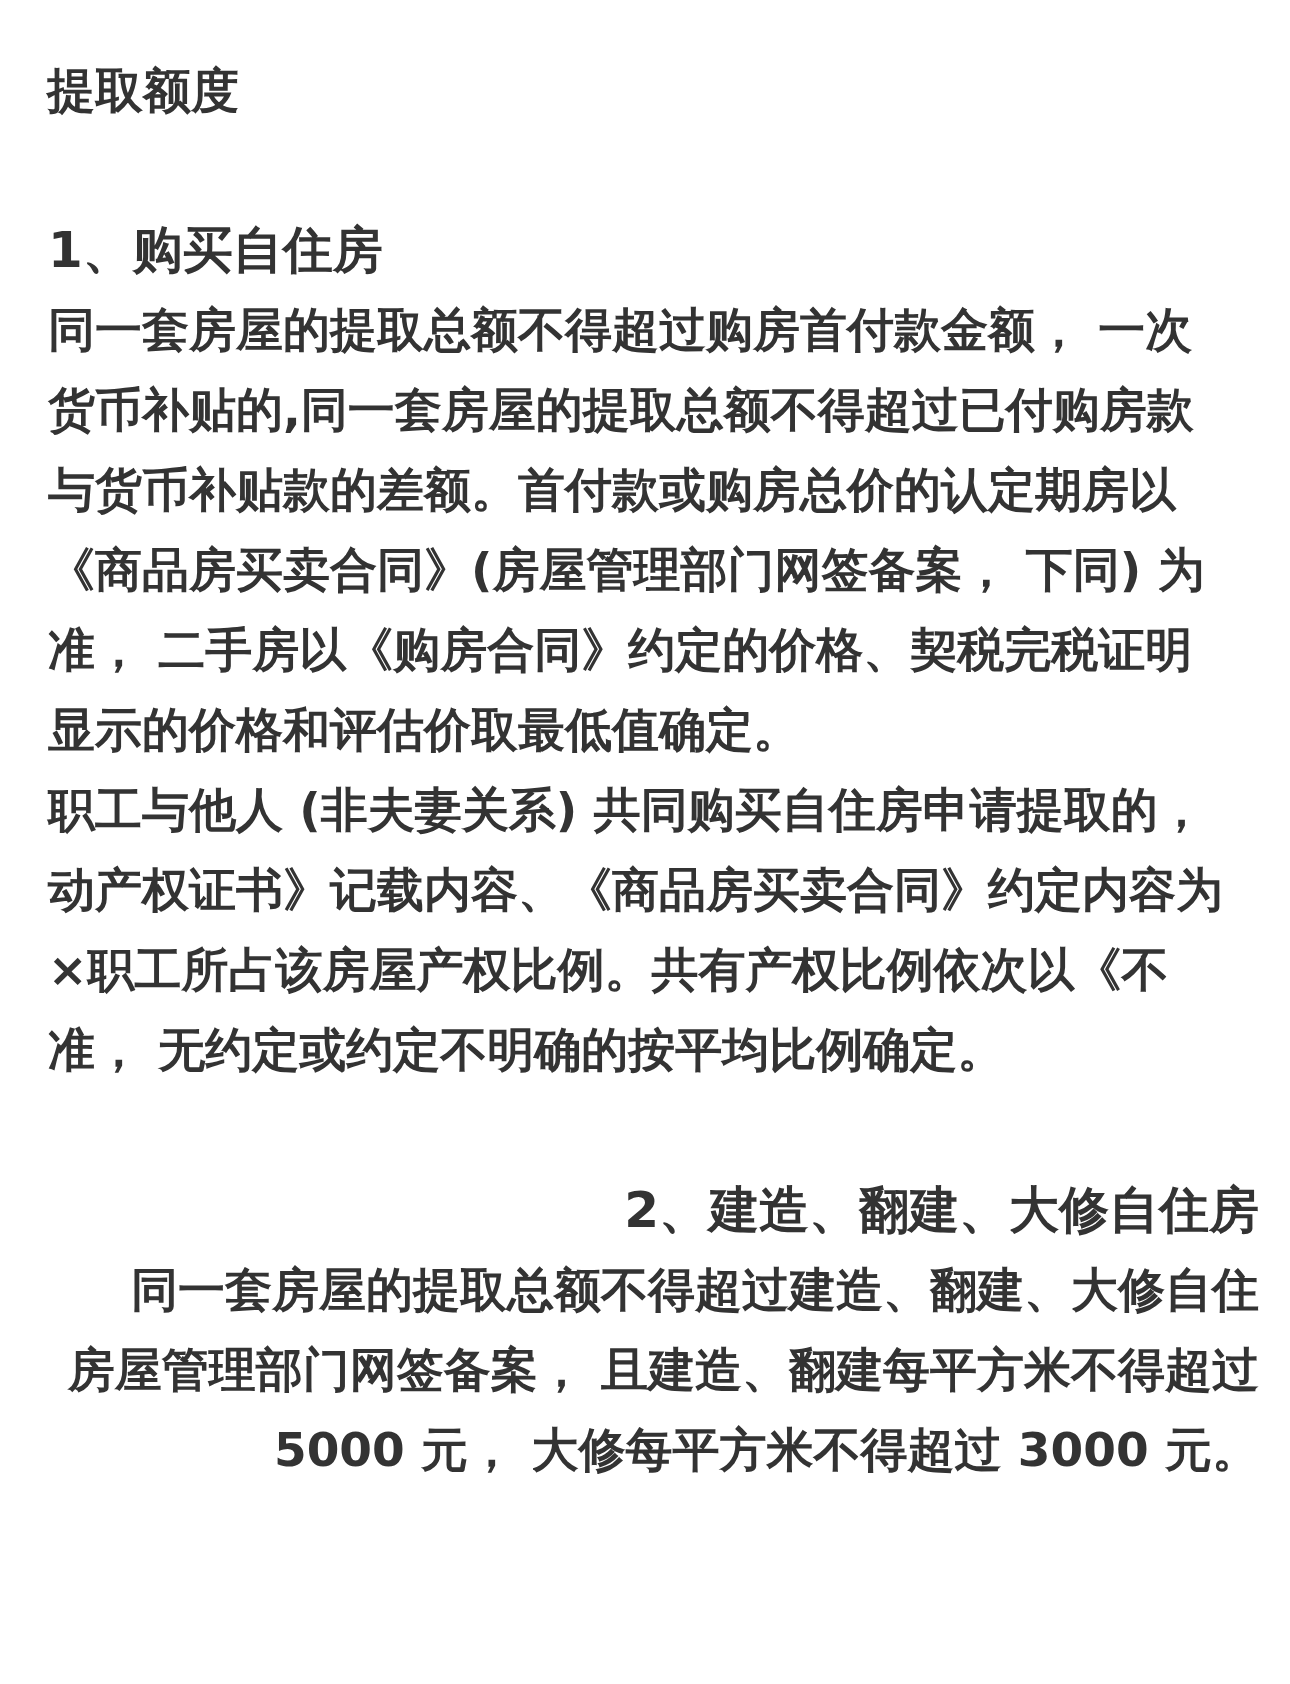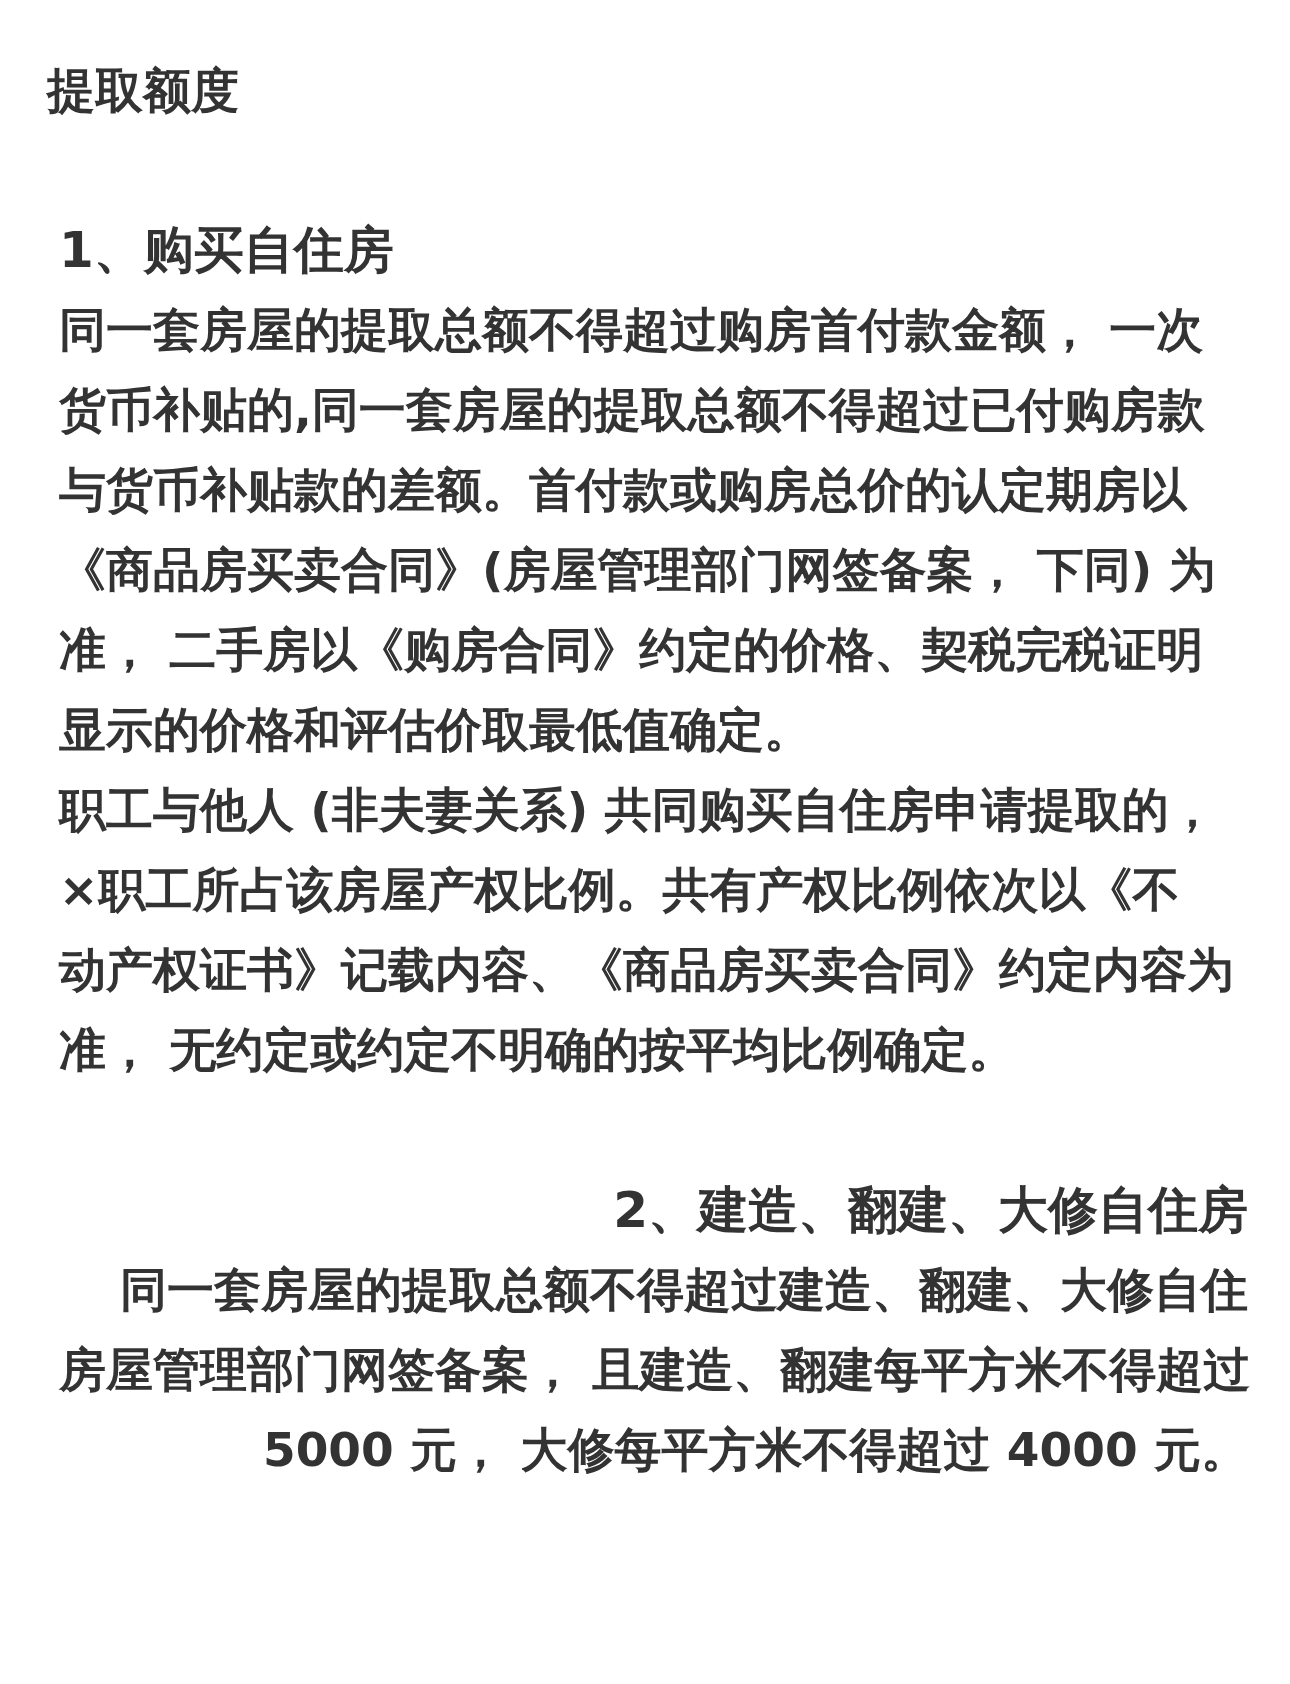--- a/index.html
+++ b/index.html
@@ -29,21 +29,21 @@
     font-size: 48px;
     margin: 0 0 80px 0;     
   }
   .heading {
     font-size: 50px;
     margin: 0;
   }
   .line {
     font-size: 47px;
   }
-  .section { margin: 12px; }
+  .section { margin: 1px; }
   .section + .section {
     margin-top: 80px;       
     text-align: right;
   }
   p { margin: 0; }
 </style>
 </head>
 <body>
 
 <div class="doc">
@@ -57,29 +57,29 @@
       <span class="line" style="display:block">同一套房屋的提取总额不得超过购房首付款金额， 一次</span>
       <span class="line" style="display:block">货币补贴的,同一套房屋的提取总额不得超过已付购房款</span>
       <span class="line" style="display:block">与货币补贴款的差额。首付款或购房总价的认定期房以</span>
       <span class="line" style="display:block">《商品房买卖合同》(房屋管理部门网签备案， 下同) 为</span>
       <span class="line" style="display:block">准， 二手房以《购房合同》约定的价格、契税完税证明</span>
       <span class="line" style="display:block">显示的价格和评估价取最低值确定。</span>
     </p>
 
     <p>
       <span class="line" style="display:block">职工与他人 (非夫妻关系) 共同购买自住房申请提取的，</span>
+      <span class="line" style="display:block">动产权证书》记载内容、《商品房买卖合同》约定内容为</span>
       <span class="line" style="display:block">×职工所占该房屋产权比例。共有产权比例依次以《不</span>
-      <span class="line" style="display:block">动产权证书》记载内容、《商品房买卖合同》约定内容为</span>
       <span class="line" style="display:block">准， 无约定或约定不明确的按平均比例确定。</span>
     </p>
   </div>
 
   <div class="section">
     <h2 class="heading">2、建造、翻建、大修自住房</h2>
 
     <p>
       <span class="line" style="display:block">同一套房屋的提取总额不得超过建造、翻建、大修自住</span>
       <span class="line" style="display:block">房屋管理部门网签备案， 且建造、翻建每平方米不得超过</span>
-      <span class="line" style="display:block"> 5000 元， 大修每平方米不得超过 4000 元。</span>
+      <span class="line" style="display:block"> 5000 元， 大修每平方米不得超过 3000 元。</span>
     </p>
   </div>
 
 </div>
 
 </body></html>

